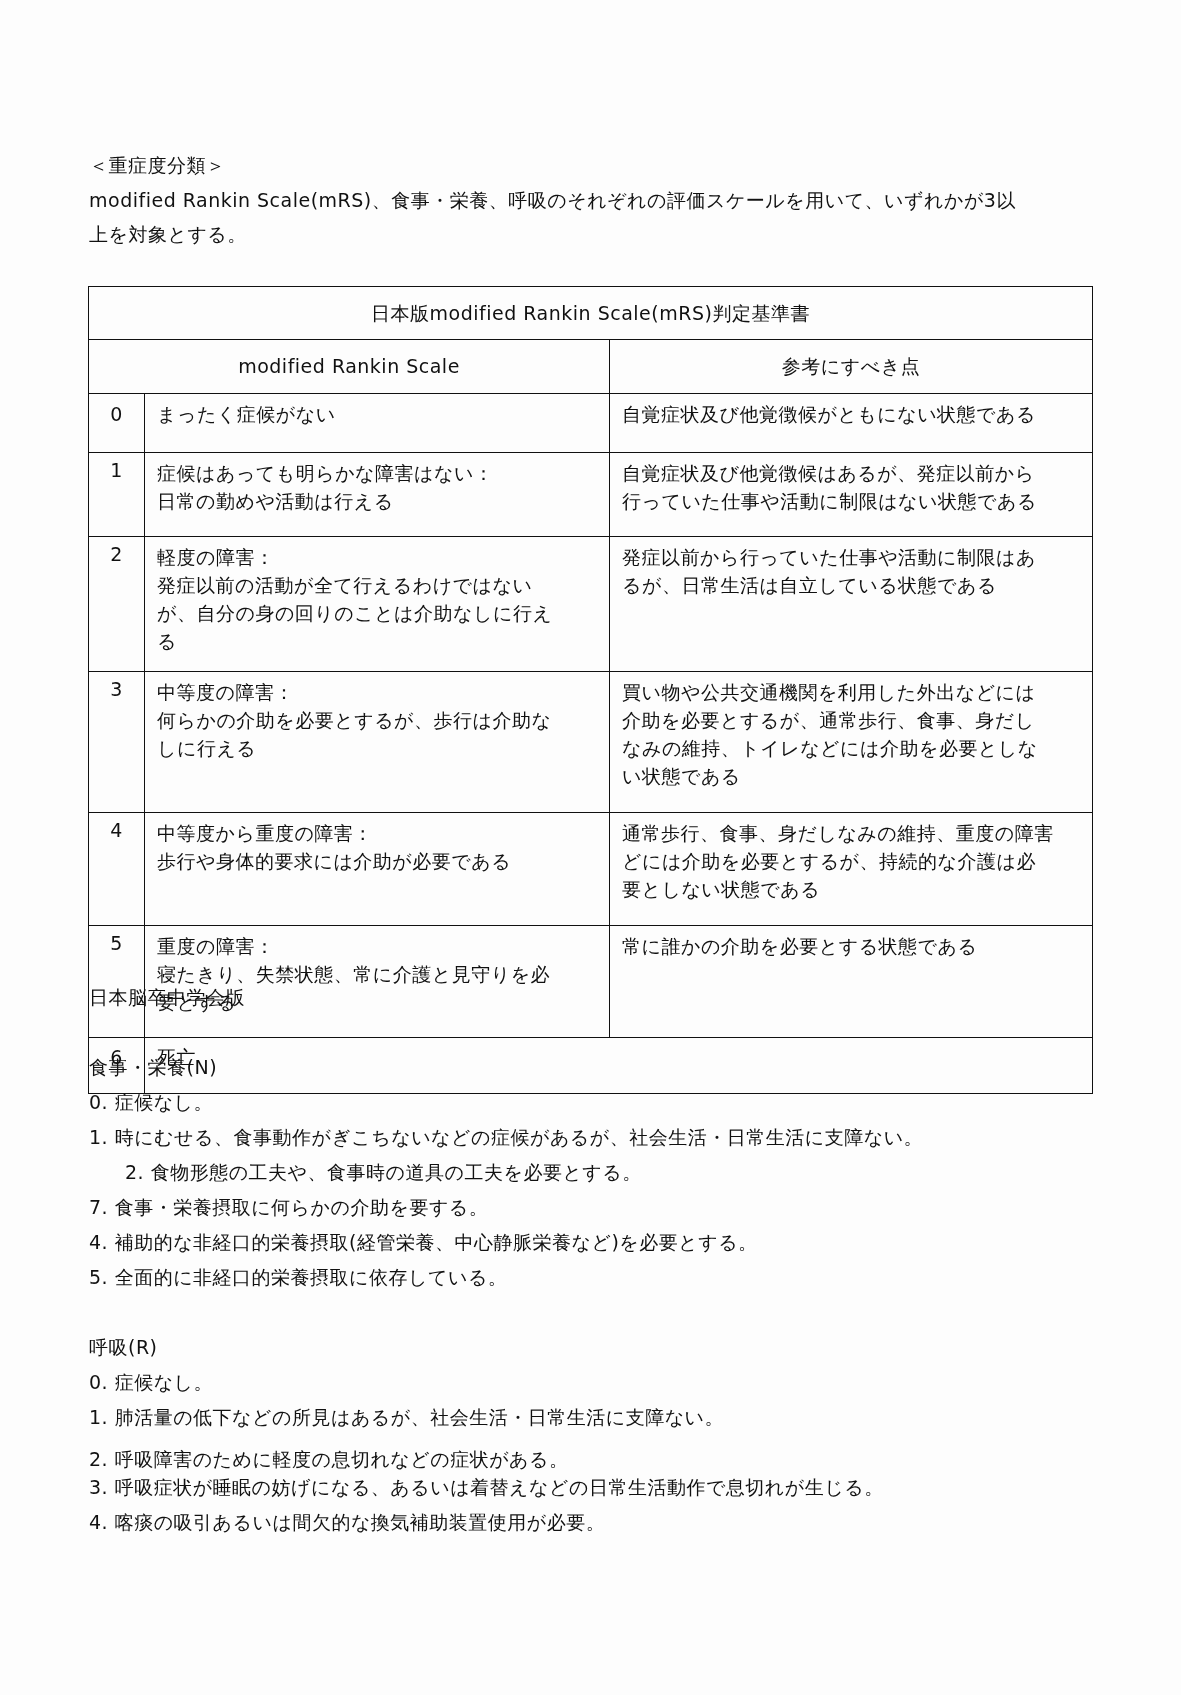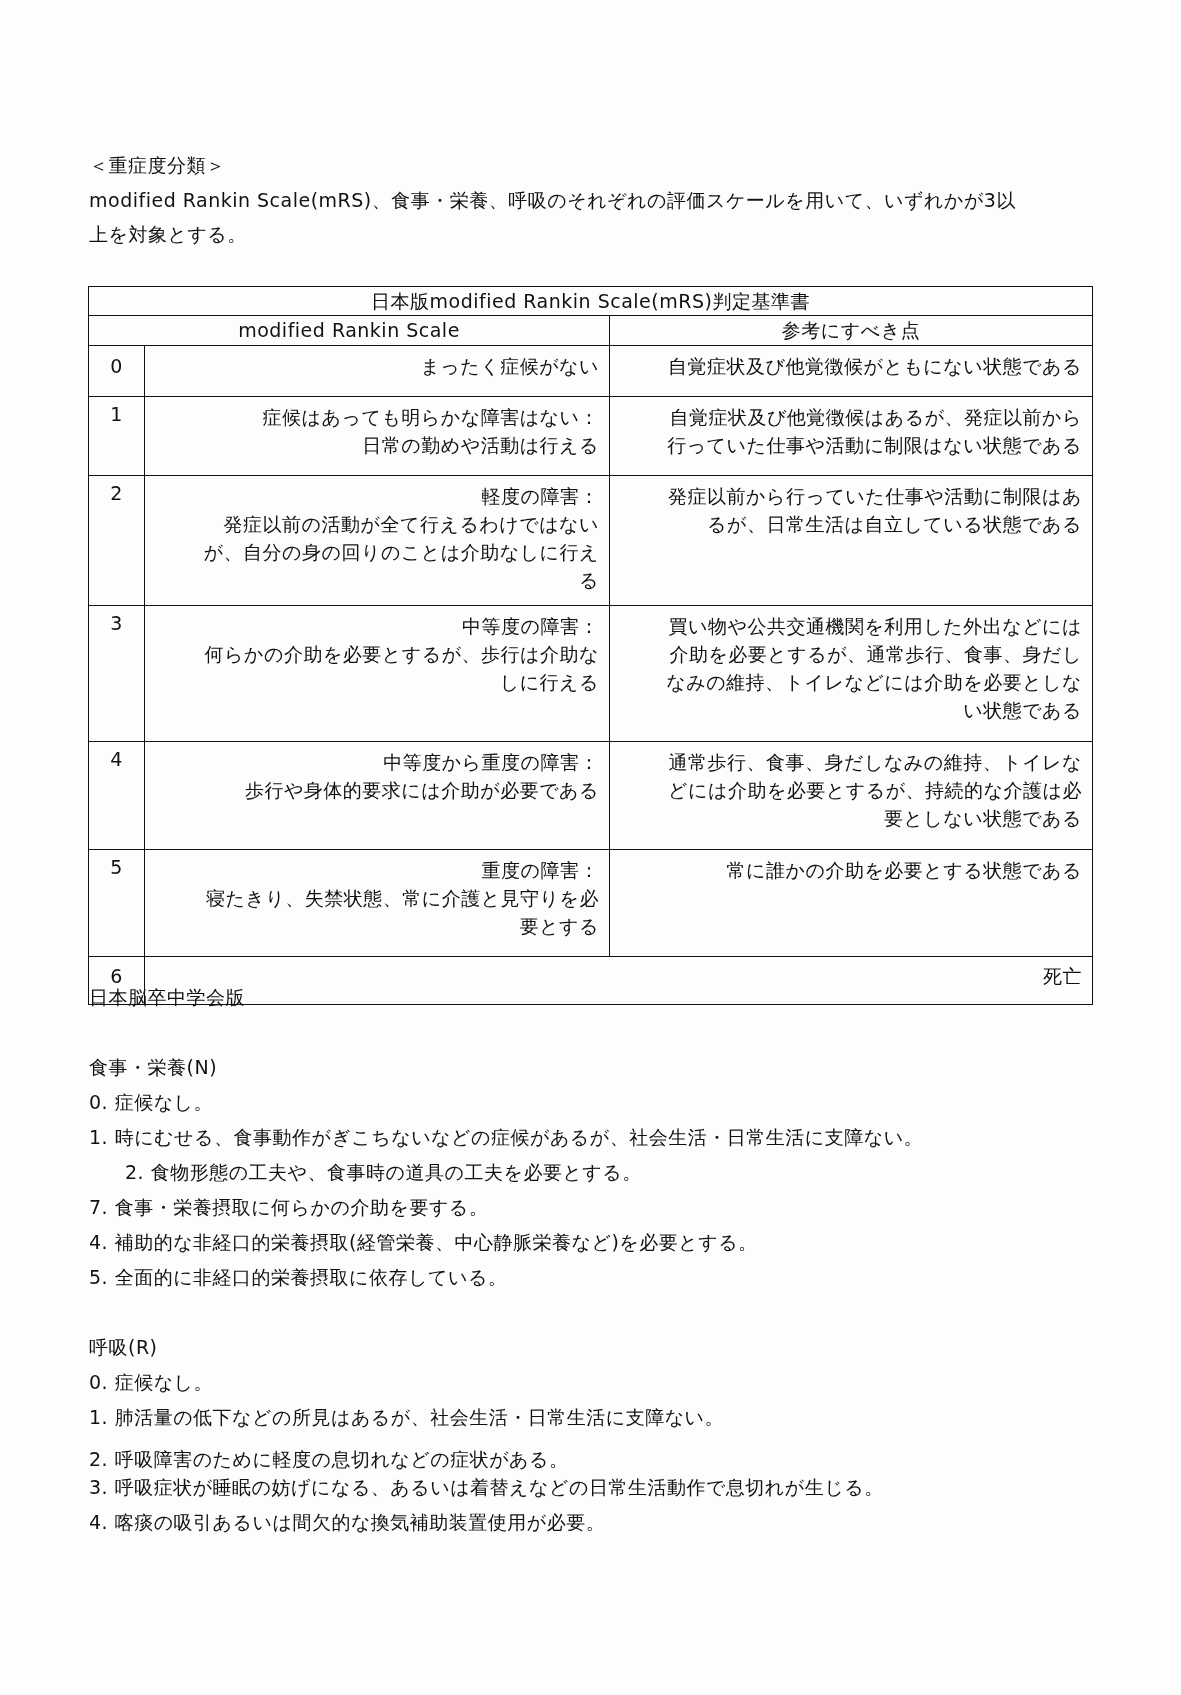--- a/index.html
+++ b/index.html
@@ -23,37 +23,37 @@
     position: absolute; left: 88px; top: 286px;
     width: 1004px;
     border-collapse: collapse;
     table-layout: fixed;
     font-size: 19px;
     letter-spacing: 0.5px;
   }
   table.mrs td, table.mrs th {
     border: 1.5px solid #111;
     vertical-align: top;
-    padding: 0;
+    padding: 12px;
     font-weight: normal;
   }
   .title-cell { height: 28px; text-align: center; line-height: 28px; }
   .head-cell { height: 29px; text-align: center; line-height: 29px; margin-left: 20px; }
   .num-cell { text-align: center; line-height: 28px; padding-top: 3px !important; }
   .txt-cell { padding: 6px 10px 4px 12px !important; line-height: 28px; }
   .row0 td { height: 40px; }
   .row0 .txt-cell, .row0 .num-cell { padding-top: 6px !important; }
   .row1 td { height: 68px; }
   .row2 td { height: 119px; }
   .row3 td { height: 125px; }
   .row4 td { height: 97px; }
   .row5 td { height: 96px; }
   .row6 td { height: 38px; }
   .row6 .txt-cell, .row6 .num-cell { padding-top: 5px !important; }
-  .sub { display: block; text-align: right; }
+  .sub { display: block; }
 </style>
 </head>
 <body>
 
 <div class="page">
 
   <div class="line" style="top:153px;">＜重症度分類＞</div>
   <div class="line" style="top:188px;">modified Rankin Scale(mRS)、食事・栄養、呼吸のそれぞれの評価スケールを用いて、いずれかが3以</div>
   <div class="line" style="top:222px;">上を対象とする。</div>
 
@@ -123,21 +123,21 @@
       </td>
     </tr>
 
     <tr class="row4">
       <td class="num-cell">4</td>
       <td class="txt-cell">
         <span class="sub">中等度から重度の障害：</span>
         <span class="sub">歩行や身体的要求には介助が必要である</span>
       </td>
       <td class="txt-cell">
-        <span class="sub">通常歩行、食事、身だしなみの維持、トイレな</span>
+        <span class="sub">通常歩行、食事、身だしなみの維持、重度の障害</span>
         <span class="sub">どには介助を必要とするが、持続的な介護は必</span>
         <span class="sub">要としない状態である</span>
       </td>
     </tr>
 
     <tr class="row5">
       <td class="num-cell">5</td>
       <td class="txt-cell">
         <span class="sub">重度の障害：</span>
         <span class="sub">寝たきり、失禁状態、常に介護と見守りを必</span>

